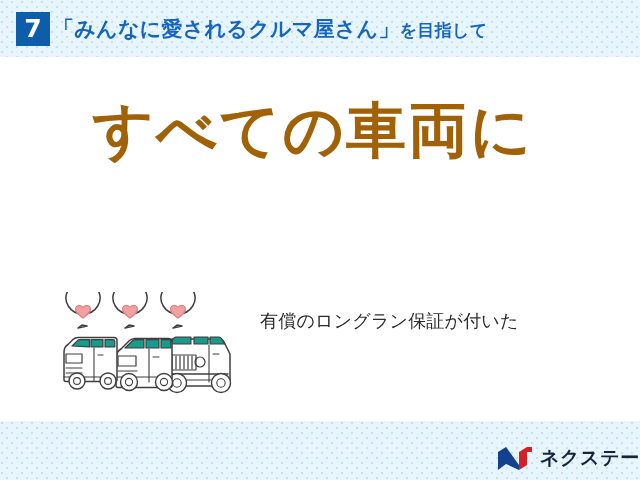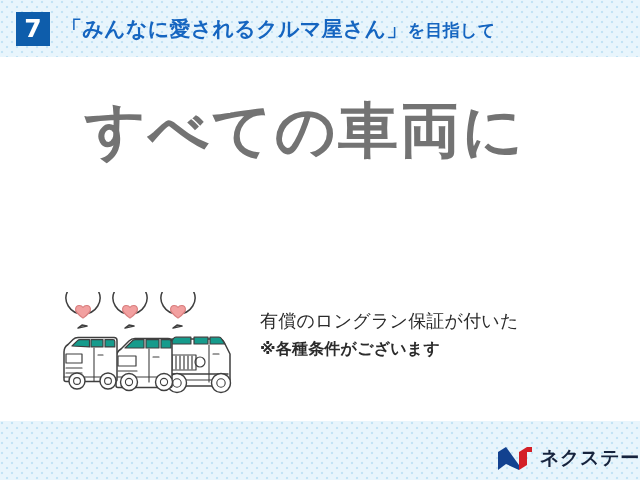--- a/index.html
+++ b/index.html
@@ -52,37 +52,37 @@
     background: #0e5dab;
     color: #ffffff;
     font-size: 25px;
     font-weight: bold;
     line-height: 34px;
     text-align: center;
     letter-spacing: 0;
     flex: none;
   }
   #header-title {
-    margin-left: 11px;
+    margin-left: 3px;
     color: #1565c0;
     font-weight: bold;
     white-space: nowrap;
     letter-spacing: 0.3px;
   }
   #header-title .t-main { font-size: 21px; }
   #header-title .t-sub  { font-size: 17px; }
 
   
   #headline {
     position: absolute;
     top: 96px;
-    left: 0;
+    left: 8px;
     width: 610px;
     text-align: center;
-    color: #737373;
+    color: #a16207;
     font-weight: bold;
     line-height: 1.14;
     letter-spacing: 2px;
   }
   #headline .hl-line {
     display: block;
     font-size: 60px;
     white-space: nowrap;
   }
 
@@ -256,21 +256,20 @@
           <circle cx="19" cy="89" r="8" fill="#ffffff" stroke-width="1.4"></circle>
           <circle cx="19" cy="89" r="3.4" stroke-width="1.1"></circle>
           <circle cx="50" cy="89" r="8" fill="#ffffff" stroke-width="1.4"></circle>
           <circle cx="50" cy="89" r="3.4" stroke-width="1.1"></circle>
         </g>
       </g>
     </svg>
 
     <div id="blurb">
       <span class="b-line">有償のロングラン保証が付いた</span>
-      <span class="b-note">※各種条件がございます</span>
     </div>
   </div>
 
   <div class="dotband" id="footer-band"></div>
 
   <div id="brand-logo">
     <svg id="brand-mark" viewBox="0 0 36 25">
       <path d="M1 24 L1 6 L9 1 L9 18 Z" fill="#12418f"></path>
       <path d="M9 1 L22 19 L22 24 L9 18 Z" fill="#12418f"></path>
       <path d="M22 24 L22 6 L30 1 L30 19 Z" fill="#d42027"></path>

